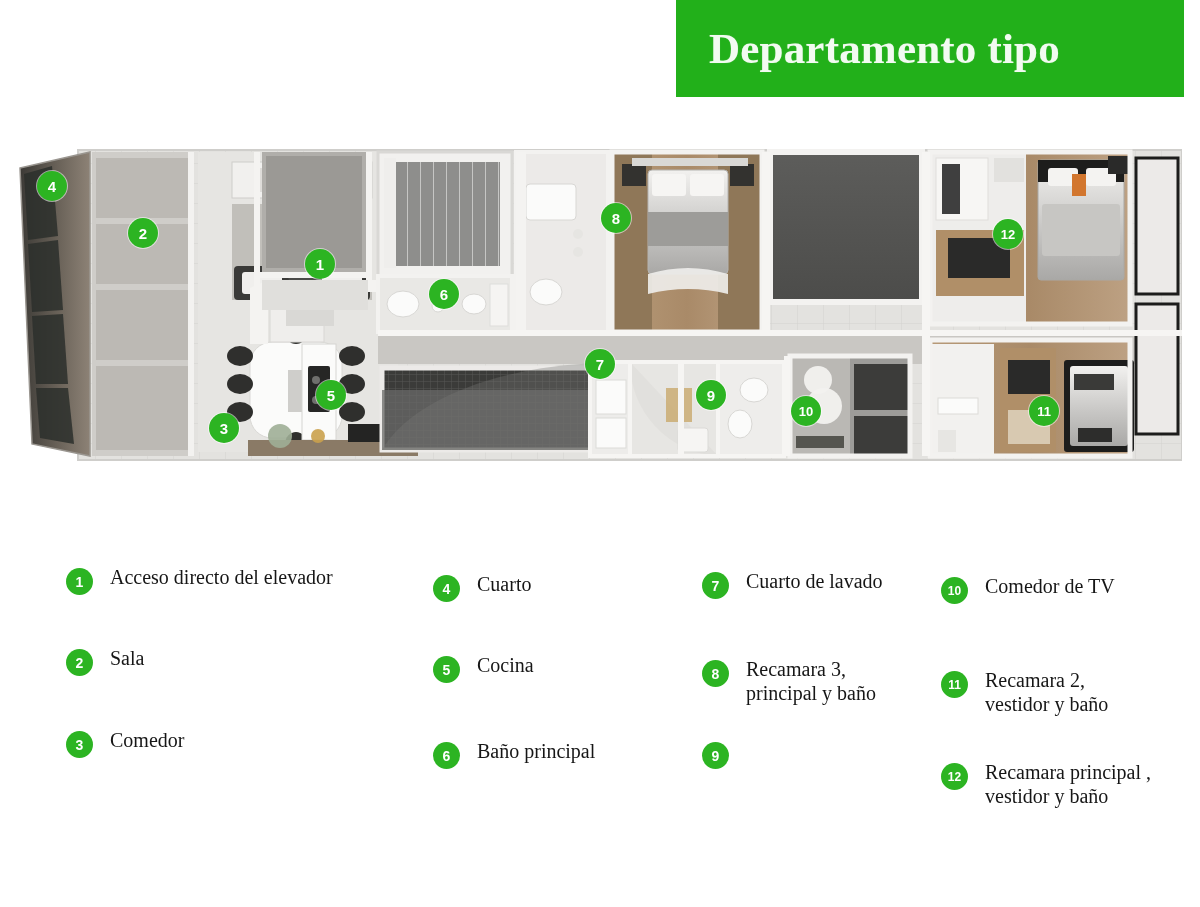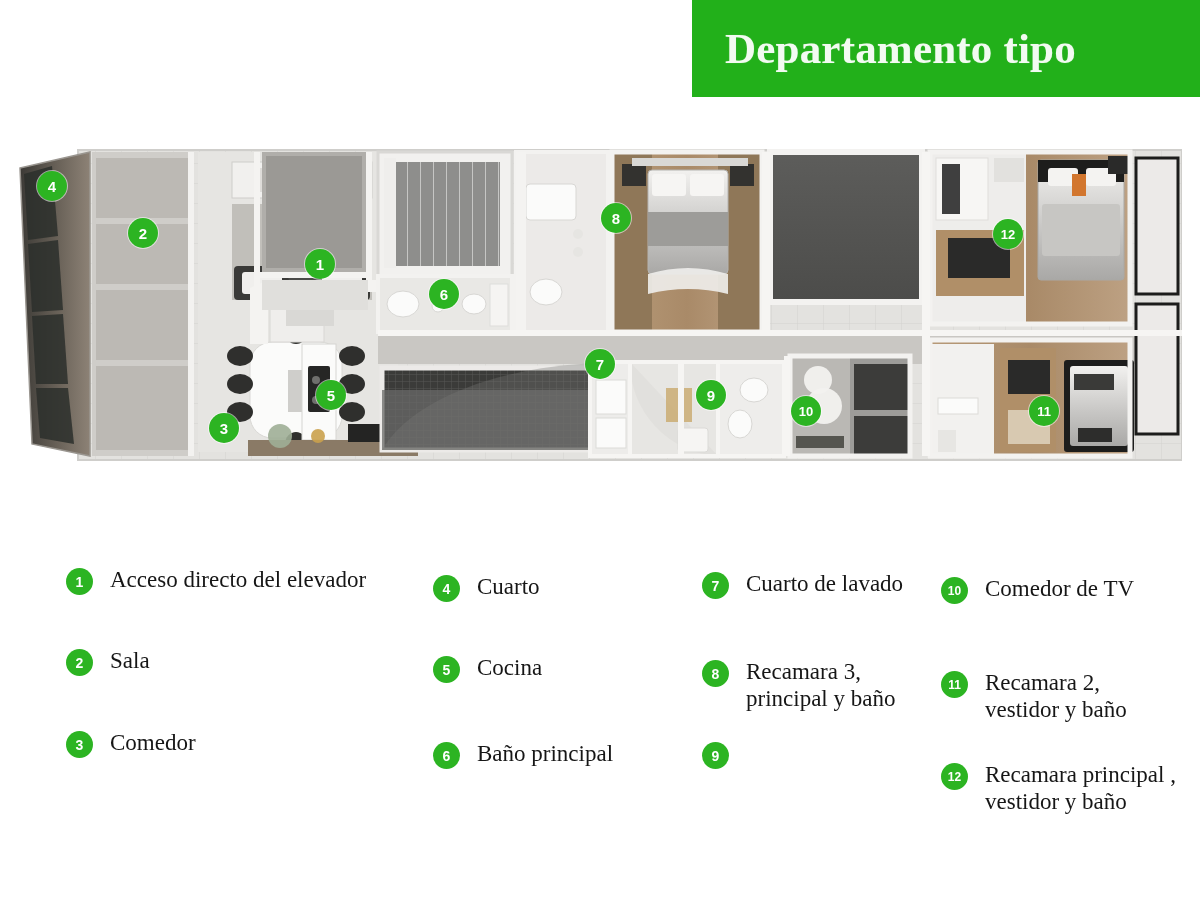--- a/index.html
+++ b/index.html
@@ -8,21 +8,21 @@
     width:1200px;height:907px;
     background:#ffffff;
     font-family:"Liberation Serif", serif;
     overflow:hidden;
     position:relative;
   }
 
   
   #title-banner{
     position:absolute;
-    left:692px; top:0; width:508px; height:97px;
+    left:676px; top:0; width:508px; height:97px;
     background:#22b01a;
     display:flex; align-items:center;
   }
   #title-text{
     color:#f2fbf1;
     font-family:"Liberation Serif", serif;
     font-weight:bold;
     font-size:43px;
     letter-spacing:0.2px;
     margin-left:33px;
@@ -72,21 +72,21 @@
     font-weight:bold;
     font-size:14px;
     display:flex;align-items:center;justify-content:center;
     line-height:1;
     margin-top:2px;
   }
   .legend-badge.two{font-size:12px;}
   .legend-label{
     margin-left:17px;
     font-family:"Liberation Serif", serif;
-    font-size:23px;
+    font-size:20px;
     color:#161616;
     line-height:1.18;
     white-space:pre-line;
   }
 </style>
 </head>
 <body>
 
 <div id="title-banner">
   <div id="title-text">Departamento tipo</div>

